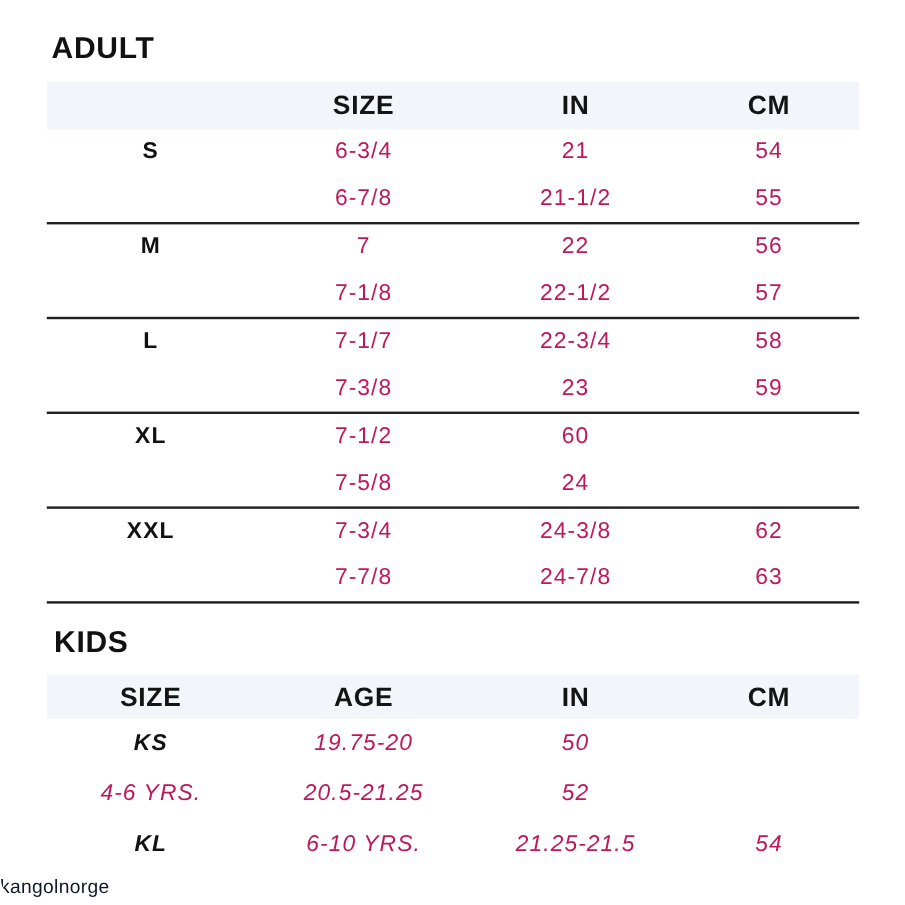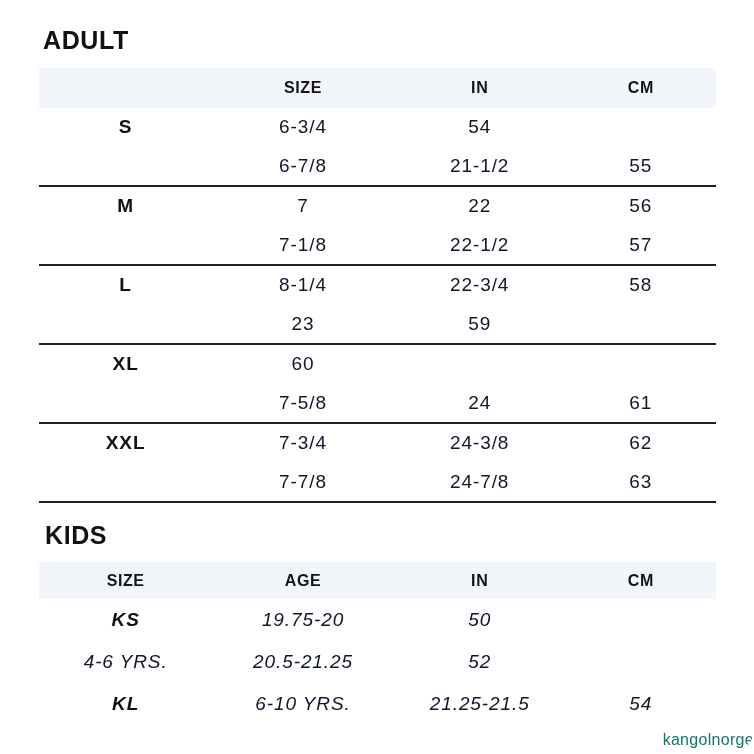--- a/index.html
+++ b/index.html
@@ -30,44 +30,44 @@
     text-align: center;
   }
   .thead {
     background: #f2f5f9;
     height: 40px;
   }
   #adult-table .thead { margin-top: 15px; }
   #kids-table  .thead { margin-top: 14px; height: 37px; }
   .th {
     font-weight: 700;
-    font-size: 16px;
+    font-size: 22px;
     letter-spacing: 0.6px;
     color: #141414;
   }
   .adult-row { height: 38.5px; }
   .kids-row  { height: 42px; font-style: italic; }
   .size-group { border-bottom: 2px solid #1f1f1f; }
   .cell {
     font-size: 19px;
     letter-spacing: 0.9px;
-    color: #0f172a;
+    color: #be185d;
     font-weight: 400;
   }
   .cell.label {
     font-weight: 700;
     letter-spacing: 1px;
     color: #111111;
   }
   .brand-footer {
     margin-top: 6px;
-    text-align: right;
+    text-align: left;
     font-size: 16px;
     letter-spacing: 0.3px;
-    color: #0f766e;
+    color: #0f172a;
   }
 </style>
 </head>
 <body>
 
 <div class="page">
 
   <section>
     <h2 class="section-title" id="adult-title">ADULT</h2>
 
@@ -76,20 +76,21 @@
         <div class="th"></div>
         <div class="th">SIZE</div>
         <div class="th">IN</div>
         <div class="th">CM</div>
       </div>
 
       <div class="size-group">
         <div class="grid-row adult-row">
           <div class="cell label">S</div>
           <div class="cell">6-3/4</div>
+          <div class="cell">21</div>
           <div class="cell">54</div>
         </div>
         <div class="grid-row adult-row">
           <div class="cell label"></div>
           <div class="cell">6-7/8</div>
           <div class="cell">21-1/2</div>
           <div class="cell">55</div>
         </div>
       </div>
 
@@ -104,41 +105,42 @@
           <div class="cell label"></div>
           <div class="cell">7-1/8</div>
           <div class="cell">22-1/2</div>
           <div class="cell">57</div>
         </div>
       </div>
 
       <div class="size-group">
         <div class="grid-row adult-row">
           <div class="cell label">L</div>
-          <div class="cell">8-1/4</div>
+          <div class="cell">7-1/7</div>
           <div class="cell">22-3/4</div>
           <div class="cell">58</div>
         </div>
         <div class="grid-row adult-row">
           <div class="cell label"></div>
+          <div class="cell">7-3/8</div>
           <div class="cell">23</div>
           <div class="cell">59</div>
         </div>
       </div>
 
       <div class="size-group">
         <div class="grid-row adult-row">
           <div class="cell label">XL</div>
+          <div class="cell">7-1/2</div>
           <div class="cell">60</div>
         </div>
         <div class="grid-row adult-row">
           <div class="cell label"></div>
           <div class="cell">7-5/8</div>
           <div class="cell">24</div>
-          <div class="cell">61</div>
         </div>
       </div>
 
       <div class="size-group">
         <div class="grid-row adult-row">
           <div class="cell label">XXL</div>
           <div class="cell">7-3/4</div>
           <div class="cell">24-3/8</div>
           <div class="cell">62</div>
         </div>

